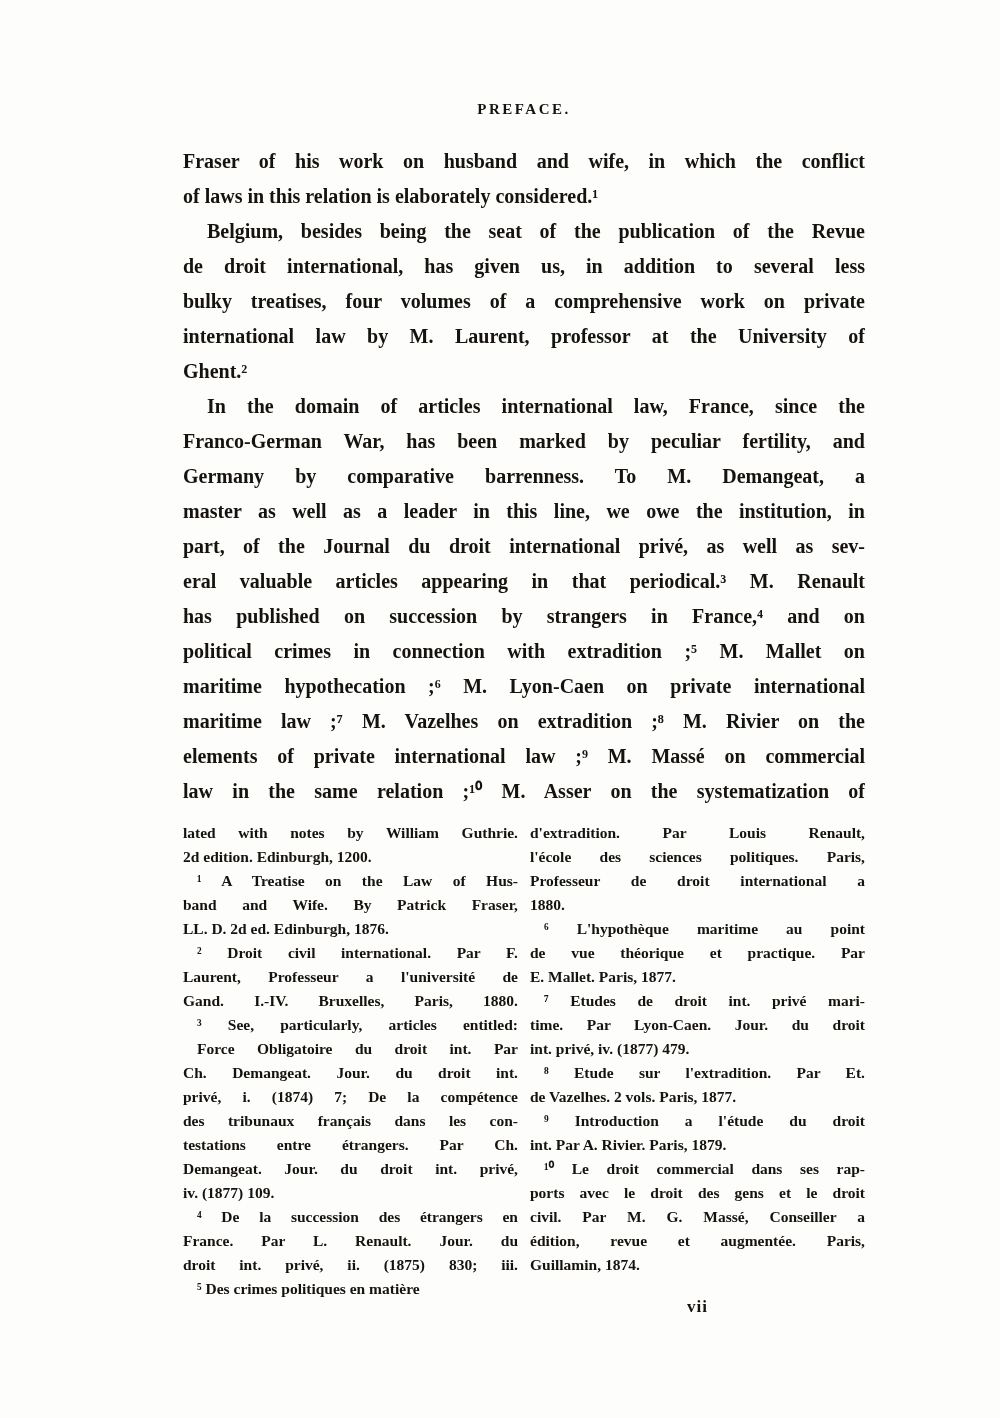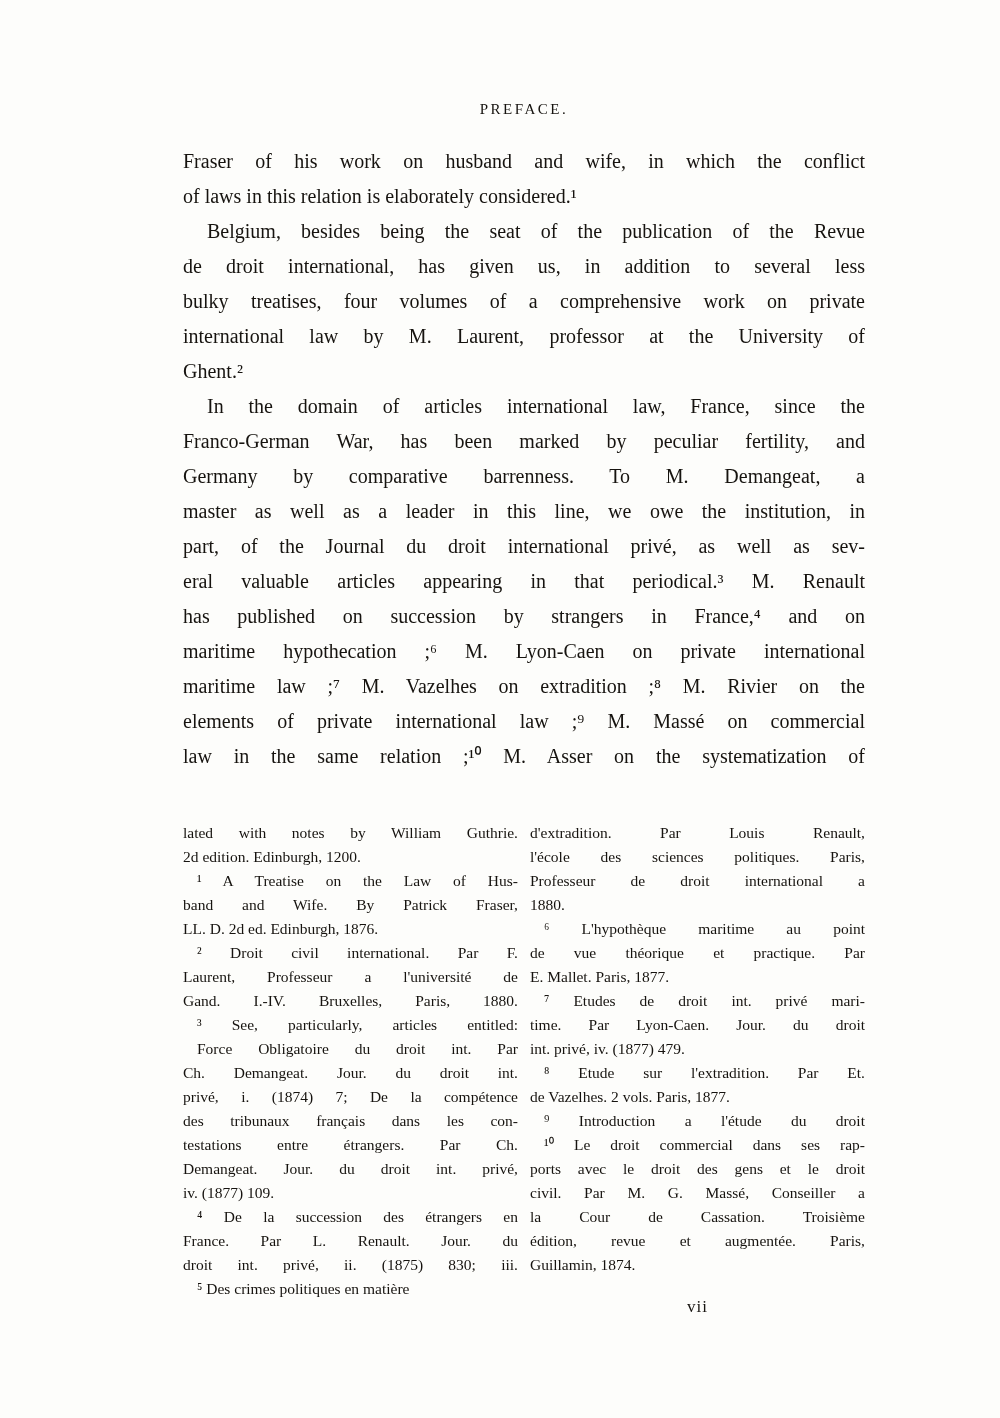--- a/index.html
+++ b/index.html
@@ -8,21 +8,21 @@
     background: #e8e8e6;
   }
   .page {
     position: relative;
     width: 1000px;
     height: 1418px;
     margin: 0 auto;
     background: #fdfdfb;
     color: #16130f;
     font-family: "Liberation Serif", serif;
-    font-weight: normal;
+    font-weight: bold;
     overflow: hidden;
   }
   .running-head {
     position: absolute;
     top: 101px;
     left: 183px;
     width: 682px;
     text-align: center;
     font-size: 15px;
     letter-spacing: 2.5px;
@@ -95,20 +95,21 @@
         <div class="ln">Ghent.²</div>
       </div>
       <div class="para ind">
         <div class="ln j">In the domain of articles international law, France, since the</div>
         <div class="ln j">Franco-German War, has been marked by peculiar fertility, and</div>
         <div class="ln j">Germany by comparative barrenness.  To M. Demangeat, a</div>
         <div class="ln j">master as well as a leader in this line, we owe the institution, in</div>
         <div class="ln j">part, of the Journal du droit international privé, as well as sev-</div>
         <div class="ln j">eral valuable articles appearing in that periodical.³  M. Renault</div>
         <div class="ln j">has published on succession by strangers in France,⁴ and on</div>
+        <div class="ln j">political crimes in connection with extradition ;⁵ M. Mallet on</div>
         <div class="ln j">maritime hypothecation ;⁶ M. Lyon-Caen on private international</div>
         <div class="ln j">maritime law ;⁷ M. Vazelhes on extradition ;⁸ M. Rivier on the</div>
         <div class="ln j">elements of private international law ;⁹ M. Massé on commercial</div>
         <div class="ln j">law in the same relation ;¹⁰ M. Asser on the systematization of</div>
       </div>
     </div>
 
   <div class="footnotes">
     <div class="fn-col" id="fn-left">
         <div class="ln j">lated with notes by William Guthrie.</div>
@@ -139,23 +140,23 @@
         <div class="ln">1880.</div>
         <div class="ln j in">⁶ L'hypothèque maritime au point</div>
         <div class="ln j">de vue théorique et practique.  Par</div>
         <div class="ln">E. Mallet.  Paris, 1877.</div>
         <div class="ln j in">⁷ Etudes de droit int. privé mari-</div>
         <div class="ln j">time.  Par Lyon-Caen.  Jour. du droit</div>
         <div class="ln">int. privé, iv. (1877) 479.</div>
         <div class="ln j in">⁸ Etude sur l'extradition.  Par Et.</div>
         <div class="ln">de Vazelhes.  2 vols.  Paris, 1877.</div>
         <div class="ln j in">⁹ Introduction a l'étude du droit</div>
+        <div class="ln">int.  Par A. Rivier.  Paris, 1879.</div>
         <div class="ln j in">¹⁰ Le droit commercial dans ses rap-</div>
         <div class="ln j">ports avec le droit des gens et le droit</div>
         <div class="ln j">civil.  Par M. G. Massé, Conseiller a</div>
-        <div class="ln j">la Cour de Cassation.  Troisième</div>
         <div class="ln j">édition, revue et augmentée.  Paris,</div>
         <div class="ln">Guillamin, 1874.</div>
       </div>
   </div>
 
   <div class="page-number">vii</div>
 </div>
 
 </body></html>

